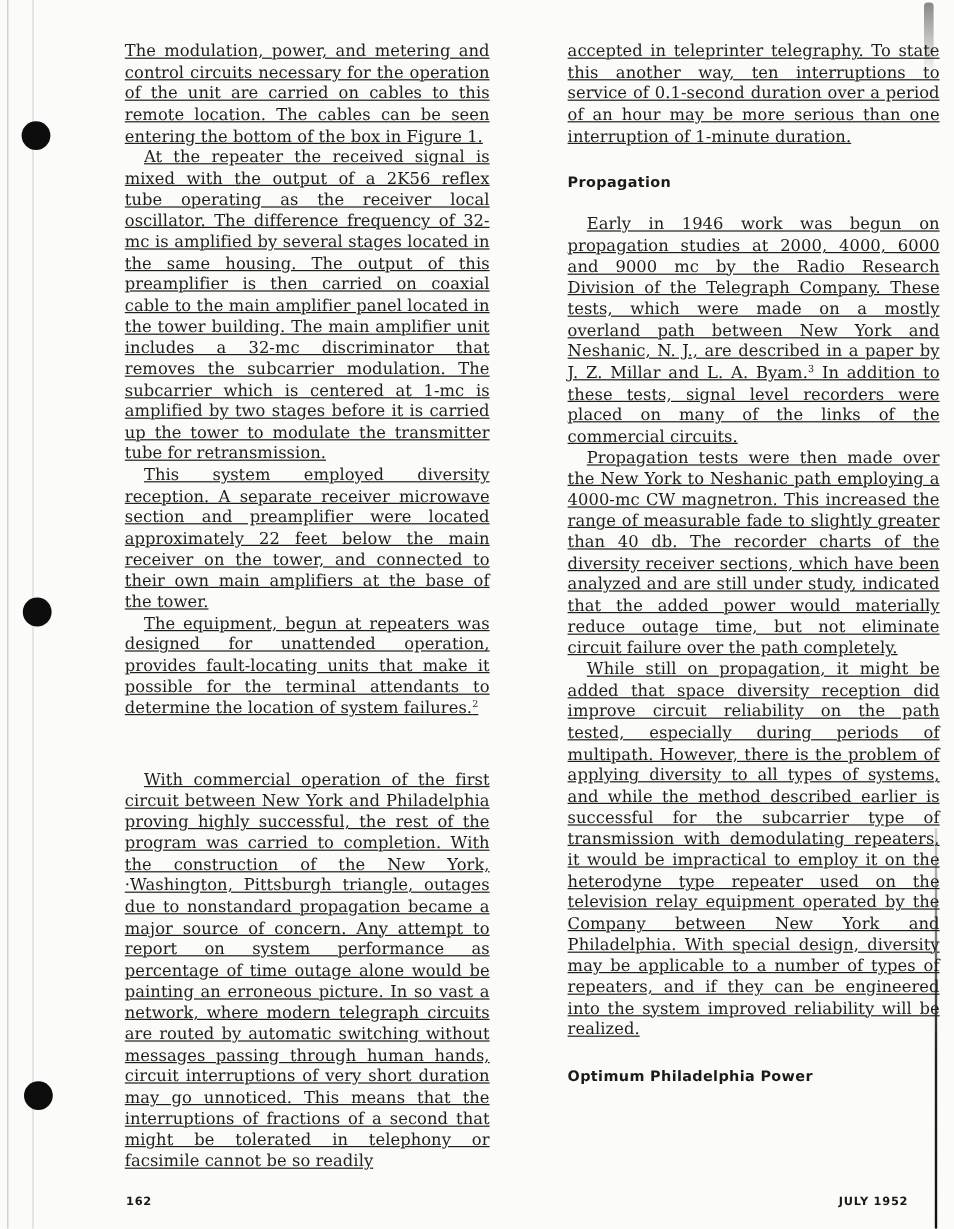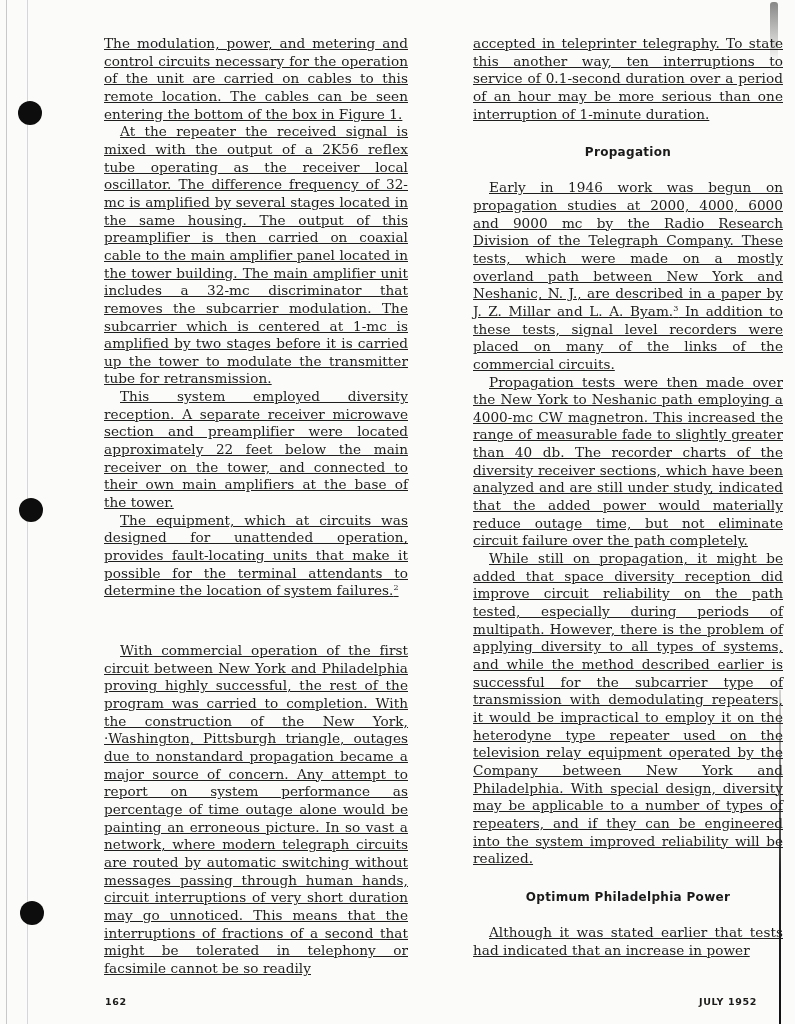--- a/index.html
+++ b/index.html
@@ -44,21 +44,20 @@
   }
   p.body.noindent { text-indent: 0; }
   sup { font-size: 8px; line-height: 0; vertical-align: 5px; }
   h3.section {
     margin: 0;
     font-family: "DejaVu Sans", "Liberation Sans", sans-serif;
     font-weight: bold;
     font-size: 12px;
     letter-spacing: 0.3px;
     color: #1a1a1a;
-    text-align: center;
   }
   .gap-before-heading { height: 22px; }
   .gap-after-heading { height: 20px; }
   .footer {
     position: absolute; top: 996px;
     font-family: "DejaVu Sans", "Liberation Sans", sans-serif;
     font-weight: bold; font-size: 9.5px; letter-spacing: 0.6px;
     color: #1a1a1a;
   }
   .footer-left { left: 105px; }
@@ -72,37 +71,36 @@
 <div class="punch-hole" style="left:18px; top:101px;"></div>
 <div class="punch-hole" style="left:19px; top:498px;"></div>
 <div class="punch-hole" style="left:20px; top:901px;"></div>
 <div class="right-smudge"></div>
 <div class="right-edge-line"></div>
 
 <div class="column col-left">
   <p class="body noindent">The modulation, power, and metering and control circuits necessary for the operation of the unit are carried on cables to this remote location. The cables can be seen entering the bottom of the box in Figure 1.</p>
   <p class="body">At the repeater the received signal is mixed with the output of a 2K56 reflex tube operating as the receiver local oscillator. The difference frequency of 32-mc is amplified by several stages located in the same housing. The output of this preamplifier is then carried on coaxial cable to the main amplifier panel located in the tower building. The main amplifier unit includes a 32-mc discriminator that removes the subcarrier modulation. The subcarrier which is centered at 1-mc is amplified by two stages before it is carried up the tower to modulate the transmitter tube for retransmission.</p>
   <p class="body">This system employed diversity reception. A separate receiver microwave section and preamplifier were located approximately 22 feet below the main receiver on the tower, and connected to their own main amplifiers at the base of the tower.</p>
-  <p class="body"><span>The equipment, which at circuits was designed for unattended operation, provides fault-locating units that make it possible for the terminal attendants to determine the location of system failures.</span><sup>2</sup></p>
+  <p class="body"><span>The equipment, begun at repeaters was designed for unattended operation, provides fault-locating units that make it possible for the terminal attendants to determine the location of system failures.</span><sup>2</sup></p>
 
   <div class="gap-before-heading"></div>
   <div class="gap-after-heading"></div>
   <p class="body">With commercial operation of the first circuit between New York and Philadelphia proving highly successful, the rest of the program was carried to completion. With the construction of the New York, ·Washington, Pittsburgh triangle, outages due to nonstandard propagation became a major source of concern. Any attempt to report on system performance as percentage of time outage alone would be painting an erroneous picture. In so vast a network, where modern telegraph circuits are routed by automatic switching without messages passing through human hands, circuit interruptions of very short duration may go unnoticed. This means that the interruptions of fractions of a second that might be tolerated in telephony or facsimile cannot be so readily</p>
 </div>
 
 <div class="column col-right">
   <p class="body noindent">accepted in teleprinter telegraphy. To state this another way, ten interruptions to service of 0.1-second duration over a period of an hour may be more serious than one interruption of 1-minute duration.</p>
 
   <div class="gap-before-heading"></div>
   <h3 class="section">Propagation</h3>
   <div class="gap-after-heading"></div>
   <p class="body"><span>Early in 1946 work was begun on propagation studies at 2000, 4000, 6000 and 9000 mc by the Radio Research Division of the Telegraph Company. These tests, which were made on a mostly overland path between New York and Neshanic, N. J., are described in a paper by J. Z. Millar and L. A. Byam.</span><sup>3</sup><span> In addition to these tests, signal level recorders were placed on many of the links of the commercial circuits.</span></p>
   <p class="body">Propagation tests were then made over the New York to Neshanic path employing a 4000-mc CW magnetron. This increased the range of measurable fade to slightly greater than 40 db. The recorder charts of the diversity receiver sections, which have been analyzed and are still under study, indicated that the added power would materially reduce outage time, but not eliminate circuit failure over the path completely.</p>
   <p class="body">While still on propagation, it might be added that space diversity reception did improve circuit reliability on the path tested, especially during periods of multipath. However, there is the problem of applying diversity to all types of systems, and while the method described earlier is successful for the subcarrier type of transmission with demodulating repeaters, it would be impractical to employ it on the heterodyne type repeater used on the television relay equipment operated by the Company between New York and Philadelphia. With special design, diversity may be applicable to a number of types of repeaters, and if they can be engineered into the system improved reliability will be realized.</p>
 
   <div class="gap-before-heading"></div>
   <h3 class="section">Optimum Philadelphia Power</h3>
   <div class="gap-after-heading"></div>
-  <p class="body">Although it was stated earlier that tests had indicated that an increase in power</p>
 </div>
 
 <div class="footer footer-left">162</div>
 <div class="footer footer-right">JULY 1952</div>
 
 </body></html>

